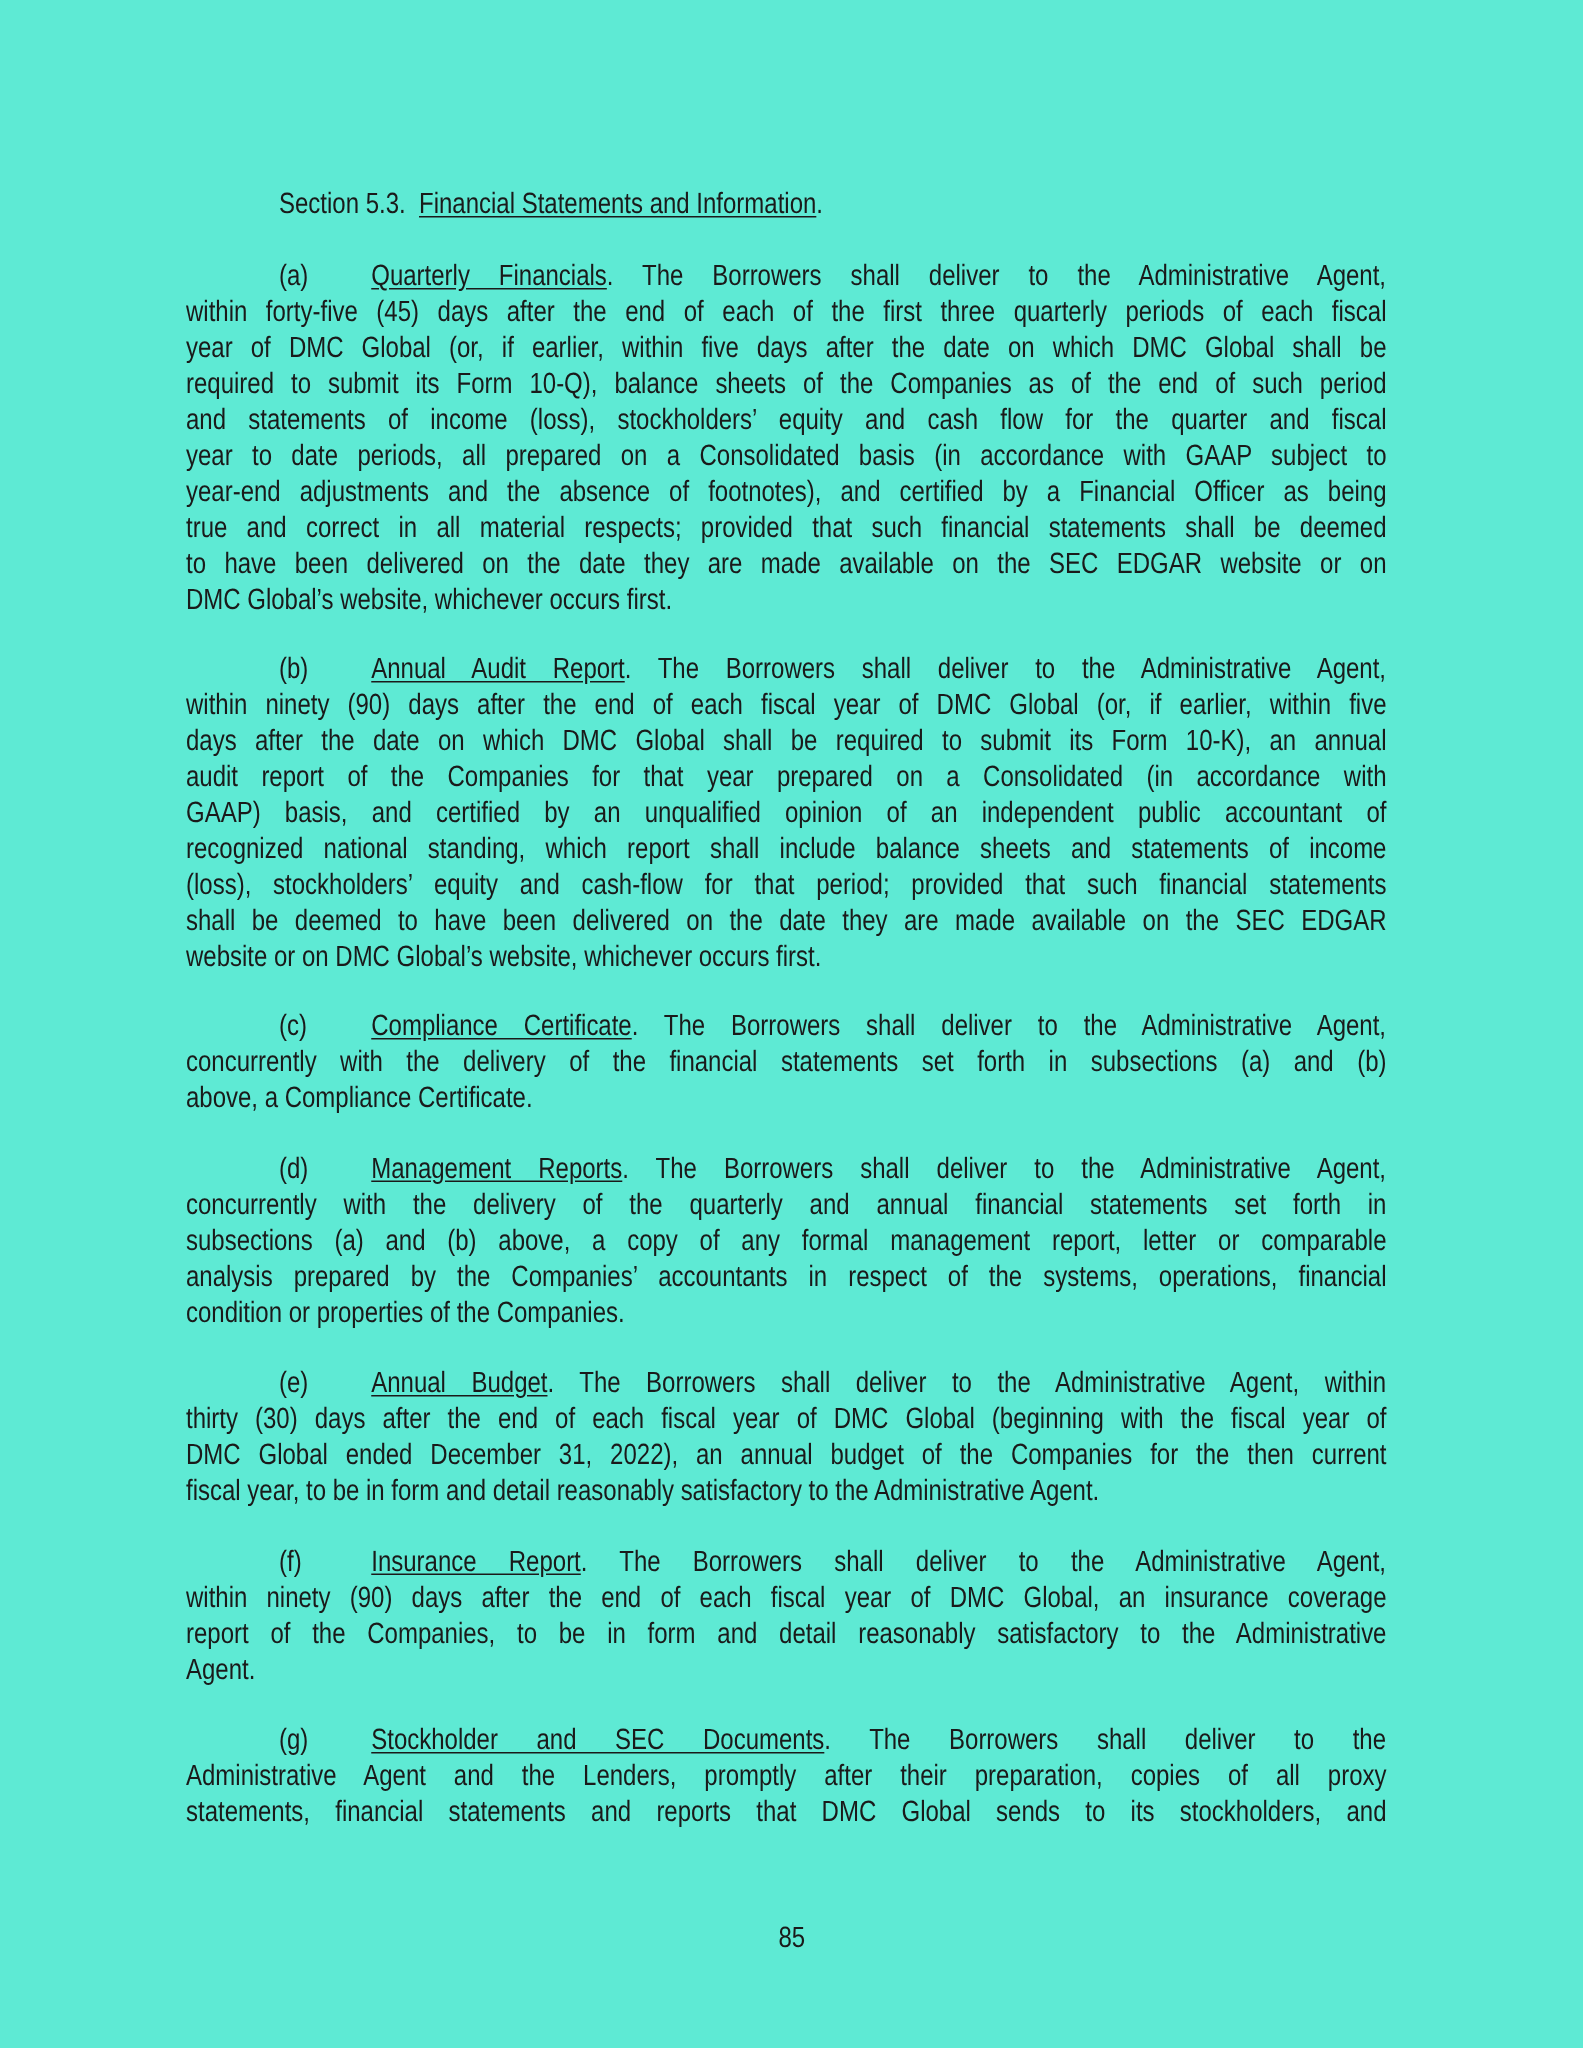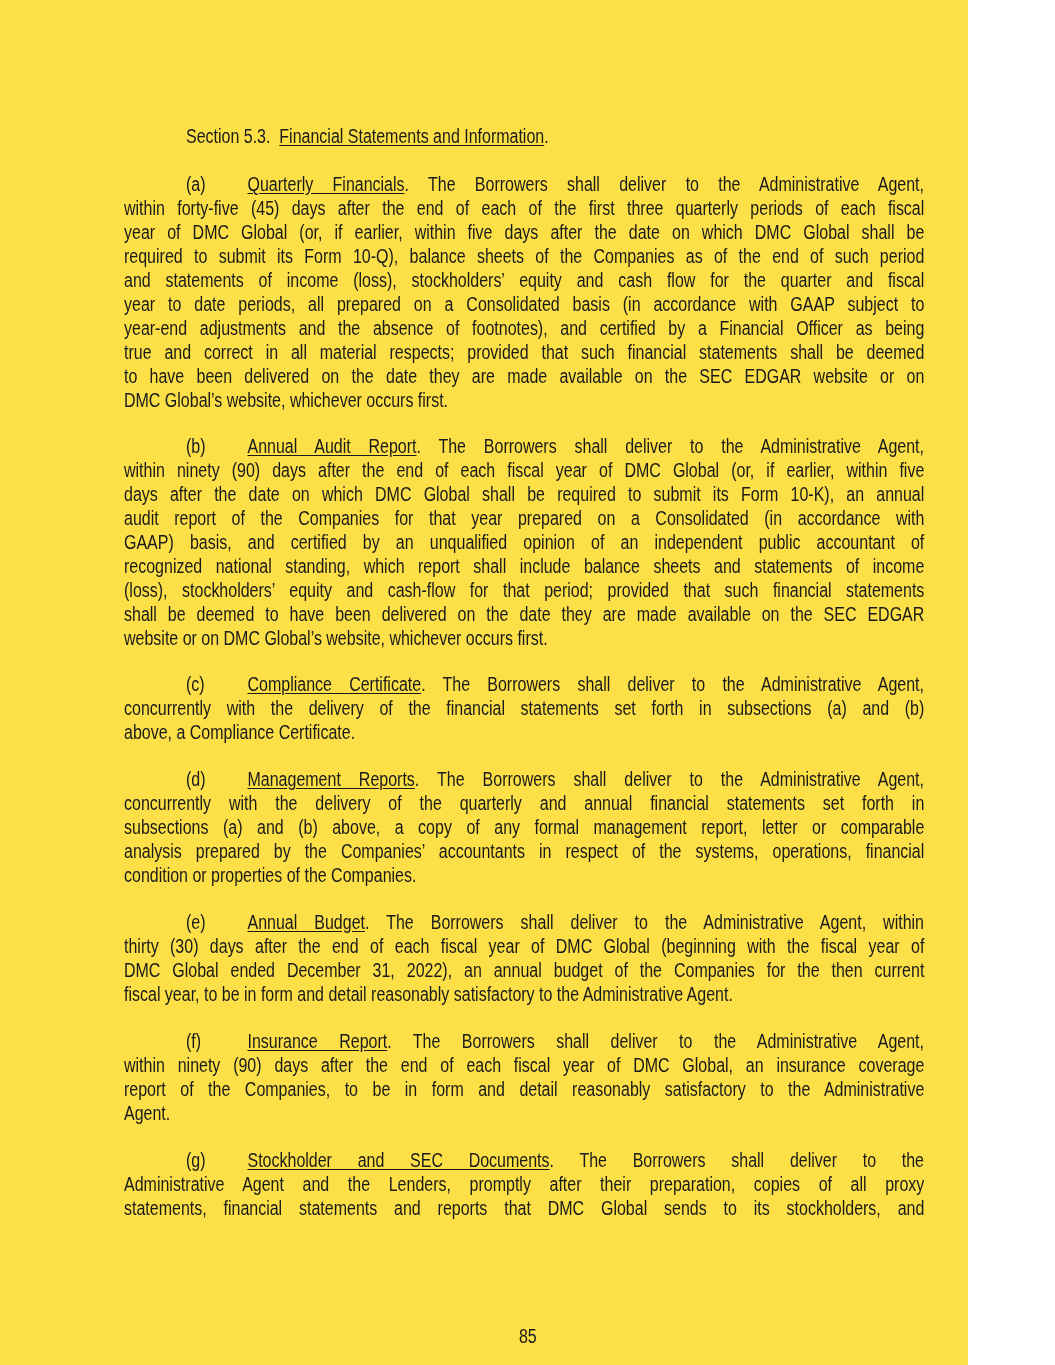--- a/index.html
+++ b/index.html
@@ -1,19 +1,19 @@
 <!DOCTYPE html>
 <html><head>
   <meta charset="utf-8">
   <style>
     html, body { margin: 0; padding: 0; background: #ffffff; }
     body { width: 1055px; height: 1365px; position: relative; overflow: hidden; }
     .page {
-      position: absolute; left: 0; top: 0; width: 968px; height: 1365px;
-      background: #fde047; color: #1a1a1a;
+      position: absolute; left: 0; top: 0; width: 1055px; height: 1365px;
+      background: #5eead4; color: #1a1a1a;
       font-family: "Liberation Sans", sans-serif;
     }
     .line {
       position: absolute;
       left: 124px;
       width: 976px;               
       height: 24px;
       font-size: 19.5px;
       line-height: 24px;
       white-space: nowrap;
@@ -25,21 +25,21 @@
     .line.last { text-align: left; text-align-last: left; }
     .line.first { left: 186px; width: 900px; } 
     .lbl { display: inline-block; width: 75px; text-align-last: left; }
     .u { text-decoration: underline; text-underline-offset: 2px; }
     .heading {
       position: absolute; left: 186px; top: 124px; height: 24px;
       font-size: 19.5px; line-height: 24px; white-space: nowrap;
       transform: scaleX(0.82); transform-origin: 0 0;
     }
     .pagenum {
-      position: absolute; left: 0; width: 1055px; top: 1324px;
+      position: absolute; left: 0; width: 1055px; top: 1280px;
       text-align: center; font-size: 19.5px; line-height: 24px;
     }
     .pagenum span { display: inline-block; transform: scaleX(0.82); }
   </style>
 </head>
 <body>
 
 <div class="page">
 
   <div class="heading">

